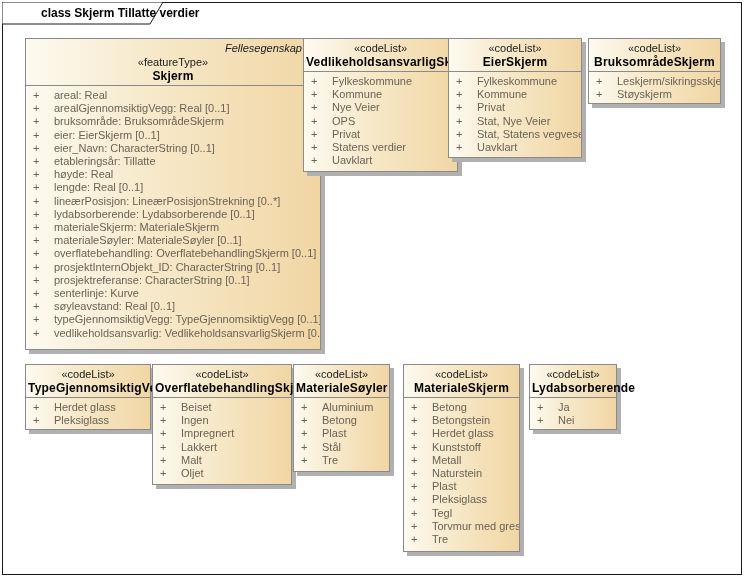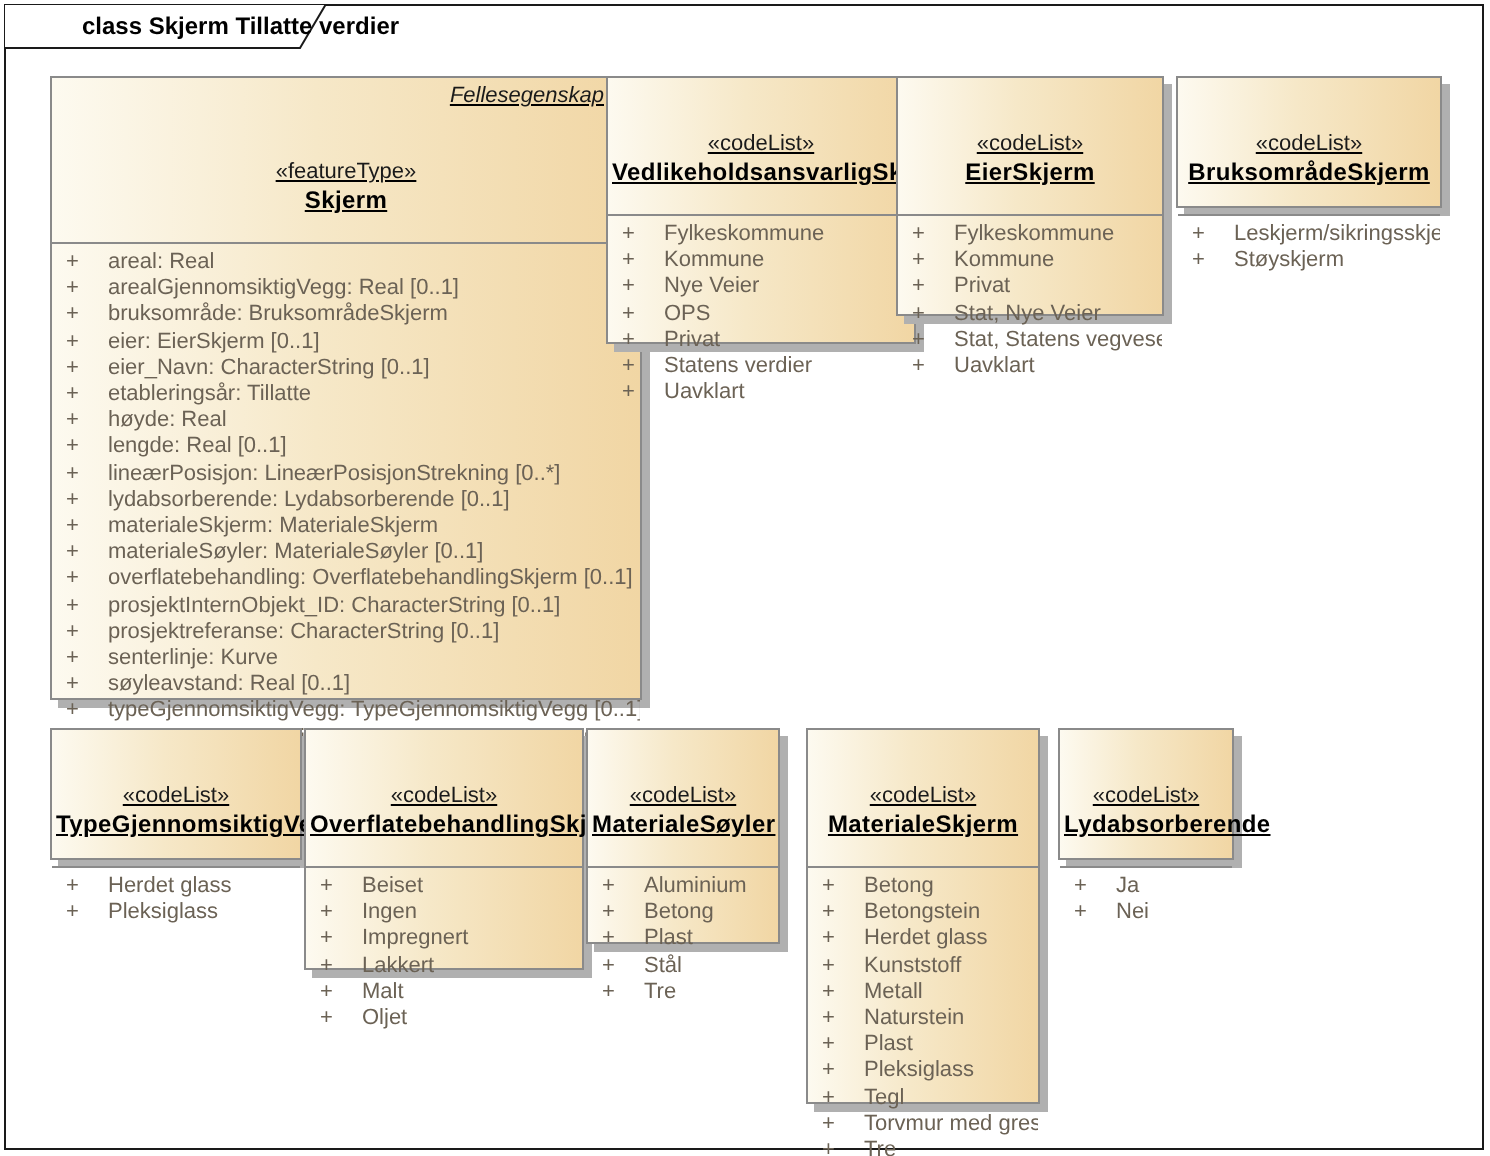--- a/index.html
+++ b/index.html
@@ -18,27 +18,27 @@
     white-space:nowrap;
     margin-left:31px;
   }
   .uml{
     position:absolute;box-sizing:border-box;
     border:1px solid #8a8a8a;
     background:linear-gradient(90deg,#fdfaf0 0%,#f6e8c8 45%,#f1d6a4 100%);
     box-shadow:4px 4px 0 0 #b0b0b0;
   }
   .hdr{
-    text-align:center;border-bottom:1px solid #8a8a8a;padding:3px 2px 13px;text-decoration:underline;
+    text-align:center;border-bottom:1px solid #8a8a8a;padding:3px 2px 1px;
   }
   .anno{
     font-style:italic;font-size:11px;color:#1a1a1a;text-align:right;
     padding:0 16px 1px 2px;white-space:nowrap;overflow:hidden;height:13px;
   }
-  .stereo{font-size:11px;color:#1a1a1a;line-height:13px;margin-top:24px;}
+  .stereo{font-size:11px;color:#1a1a1a;line-height:13px;}
   .cname{font-size:12px;font-weight:bold;color:#000;line-height:15px;letter-spacing:.2px;}
   ul.attrs{list-style:none;margin:0;padding:3px 0 0 0;}
   li.attr{
     font-size:11px;color:#6b6255;line-height:13.2px;white-space:nowrap;
     padding-left:7px;overflow:hidden;
   }
   li.attr .plus{display:inline-block;width:21px;color:#6b6255;}
   
   #box-skjerm{left:25px;top:38px;width:296px;height:312px;z-index:1;}
   #box-vedlikeholdsansvarlig{left:303px;top:38px;width:155px;height:134px;z-index:2;}

